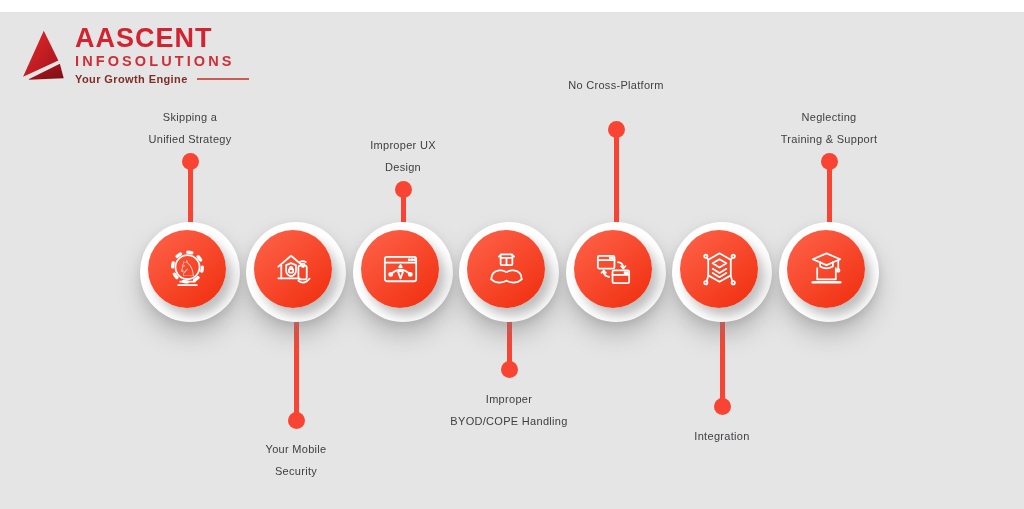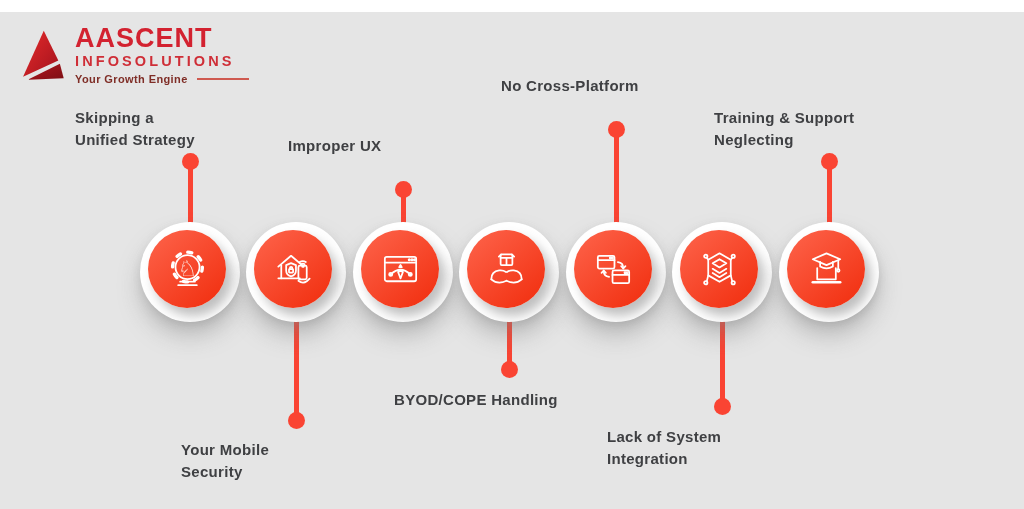--- a/index.html
+++ b/index.html
@@ -17,22 +17,22 @@
   .logo-tag{display:flex;align-items:center;gap:9px;margin-top:4px;}
   .logo-tag span{font-size:11px;color:#7f2d26;letter-spacing:.4px;font-weight:600;}
   .logo-tag .tagline-rule{width:52px;height:2px;background:#cf5a50;}
   
   .item{position:absolute;top:0;width:0;height:100%;}
   .c1{left:190px}.c2{left:296px}.c3{left:403px}.c4{left:509px}
   .c5{left:616px}.c6{left:722px}.c7{left:829px}
   .stem{position:absolute;left:-2.5px;width:5px;background:#fa4433;border-radius:3px;}
   .dot{position:absolute;left:-8.5px;width:17px;height:17px;border-radius:50%;background:#fa4433;}
   .label{
-    position:absolute;left:-115px;width:230px;text-align:left;
-    color:#3f4043;font-size:15px;line-height:21.5px;letter-spacing:.3px;font-weight:700;
+    position:absolute;left:-115px;width:230px;text-align:center;
+    color:#3f4043;font-size:11px;line-height:21.5px;letter-spacing:.3px;font-weight:400;
   }
   .ring{
     position:absolute;top:210px;left:-50px;width:100px;height:100px;border-radius:50%;
     background:#ffffff;
     box-shadow:0 14px 22px rgba(120,120,120,.38),0 4px 8px rgba(150,150,150,.22);
   }
   .core{
     position:absolute;top:8px;left:8px;width:78px;height:78px;border-radius:50%;
     background:linear-gradient(140deg,#fd6148 6%,#f23314 88%);
     box-shadow:6px 8px 11px rgba(112,112,112,.45);
@@ -121,20 +121,21 @@
         </svg>
       </div>
     </div>
   </div>
 
   <div class="item c3">
     <div class="stem" style="top:178px;height:35px"></div>
     <div class="dot" style="top:169px"></div>
     <div class="label" style="top:123px">
       <span style="display:block">Improper UX</span>
+      <span style="display:block">Design</span>
     </div>
     <div class="ring">
       <div class="core">
         <svg viewBox="0 0 48 48">
           <g class="ic">
             <rect x="8" y="11" width="32" height="25" rx="2"></rect>
             <path d="M8 17 H40"></path>
             <circle cx="33" cy="14" r=".7" fill="#fff"></circle>
             <circle cx="35.7" cy="14" r=".7" fill="#fff"></circle>
             <circle cx="38.3" cy="14" r=".7" fill="#fff"></circle>
@@ -146,20 +147,21 @@
           </g>
         </svg>
       </div>
     </div>
   </div>
 
   <div class="item c4">
     <div class="stem" style="top:307px;height:51px"></div>
     <div class="dot" style="top:349px"></div>
     <div class="label" style="top:377px">
+      <span style="display:block">Improper</span>
       <span style="display:block">BYOD/COPE Handling</span>
     </div>
     <div class="ring">
       <div class="core">
         <svg viewBox="0 0 48 48">
           <g class="ic">
             <rect x="18" y="8.5" width="12" height="11" rx="1"></rect>
             <path d="M18 12.2 h12"></path>
             <path d="M24 12.2 v7.3"></path>
             <path d="M18.5 8.7 l-2.3 2.1"></path>
@@ -199,21 +201,20 @@
           </g>
         </svg>
       </div>
     </div>
   </div>
 
   <div class="item c6">
     <div class="stem" style="top:307px;height:88px"></div>
     <div class="dot" style="top:386px"></div>
     <div class="label" style="top:414px">
-      <span style="display:block">Lack of System</span>
       <span style="display:block">Integration</span>
     </div>
     <div class="ring">
       <div class="core">
         <svg viewBox="0 0 48 48">
           <g class="ic" stroke-width="1.6">
             <path d="M24 7.5 L35.5 14 V30 L24 36.5 L12.5 30 V14 Z"></path>
             <circle cx="10" cy="10.5" r="1.7"></circle>
             <circle cx="38" cy="10.5" r="1.7"></circle>
             <circle cx="10" cy="37.5" r="1.7"></circle>
@@ -228,22 +229,22 @@
           </g>
         </svg>
       </div>
     </div>
   </div>
 
   <div class="item c7">
     <div class="stem" style="top:150px;height:63px"></div>
     <div class="dot" style="top:141px"></div>
     <div class="label" style="top:95px">
+      <span style="display:block">Neglecting</span>
       <span style="display:block">Training &amp; Support</span>
-      <span style="display:block">Neglecting</span>
     </div>
     <div class="ring">
       <div class="core">
         <svg viewBox="0 0 48 48">
           <g class="ic">
             <path d="M14.5 22.5 v11.5 h19 v-11.5"></path>
             <path d="M24 7.5 L38 13.5 L24 19.5 L10 13.5 Z"></path>
             <path d="M17.5 16.3 v4.6 q6.5 4 13 0 v-4.6"></path>
             <path d="M36 14.5 V23.5"></path>
             <circle cx="36" cy="25" r="1.3"></circle>

